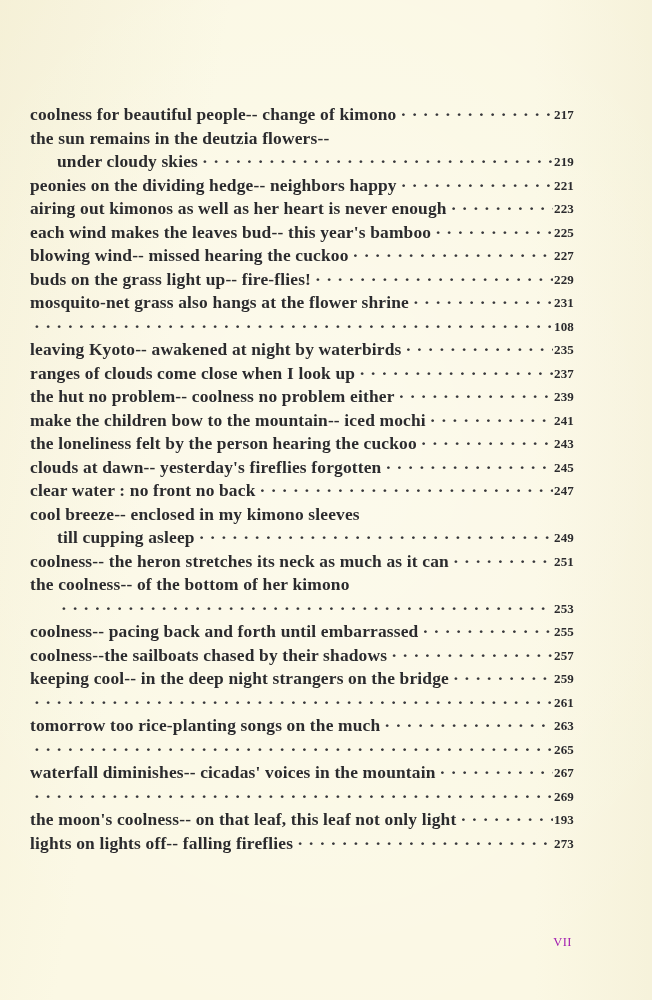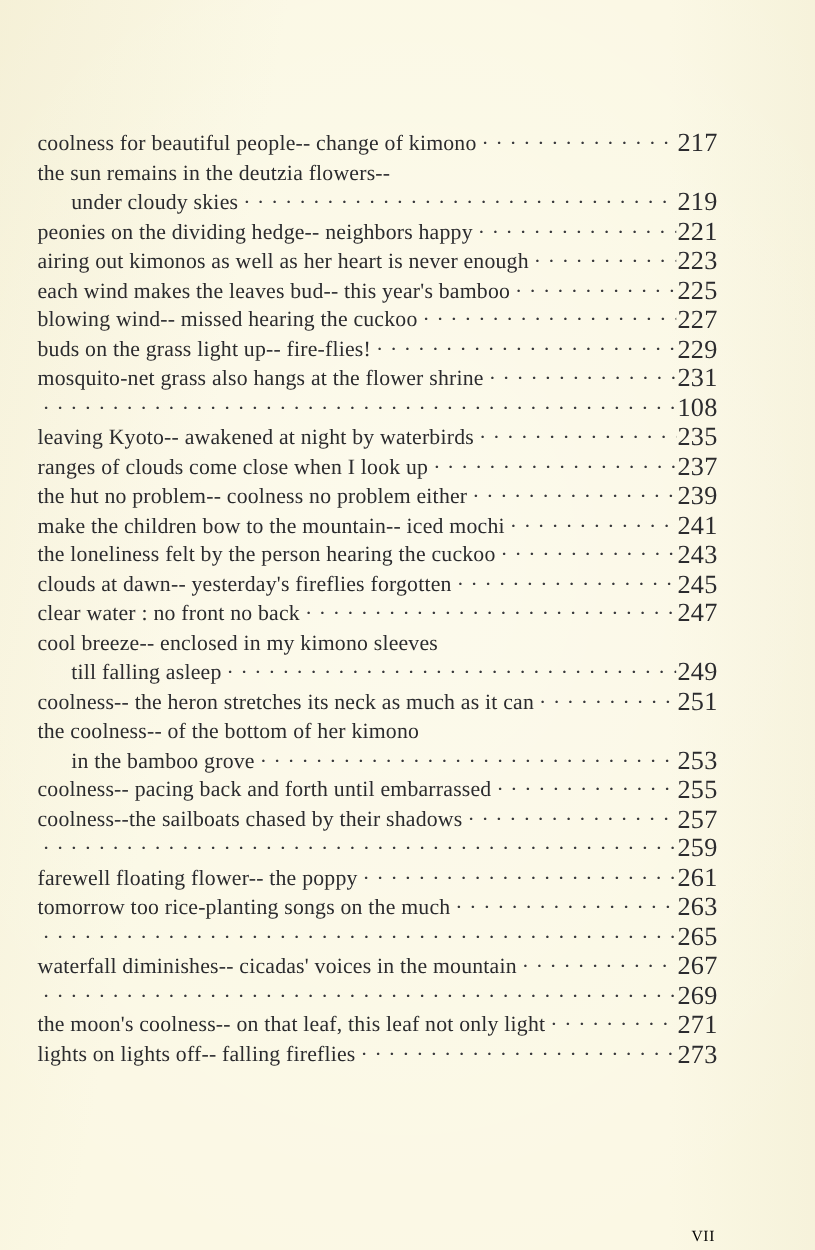--- a/index.html
+++ b/index.html
@@ -35,20 +35,21 @@
   .entry {
     margin: 0;
   }
   .line {
     display: flex;
     align-items: center;
     font-size: 17.4px;
     line-height: 23.5px;
     letter-spacing: 0.01em;
     white-space: nowrap;
+    font-weight: bold;
   }
   .line.indent {
     padding-left: 27px;
   }
   .title {
     flex: 0 0 auto;
   }
   .leader {
     flex: 1 1 auto;
     overflow: hidden;
@@ -56,31 +57,31 @@
     font-size: 17.4px;
     letter-spacing: 0.5px;
     margin: 0 1px 0 4px;
     color: #37373a;
     text-align: left;
     min-width: 0;
   }
   .pageno {
     flex: 0 0 auto;
     text-align: right;
-    font-size: 21px;
+    font-size: 13px;
   }
   .folio {
     position: absolute;
     left: 0;
-    top: 982px;
+    top: 935px;
     width: 572px;
     text-align: right;
     font-size: 12.5px;
     letter-spacing: 0.5px;
-    color: #000000;
+    color: #a21caf;
   }
 </style>
 </head>
 <body>
 
 <div class="paper-grain"></div>
 
 <div class="toc" id="toc-list">
     <div class="entry">
       <div class="line">
@@ -194,65 +195,64 @@
         <span class="title">clear water : no front no back</span>
         <span class="leader">· · · · · · · · · · · · · · · · · · · · · · · · · · · · · · · · · · · · · · · · · · · · · · · · · · · · · · · · · · · · · · · · · · · · · · · · · · · · · · · · · · · · · · · · · · · · · · · · · · · · · · · · · · · · · · · · · · · · · · · </span>
         <span class="pageno">247</span>
       </div>
     </div>
     <div class="entry">
       <div class="line noleader">
         <span class="title">cool breeze-- enclosed in my kimono sleeves</span>
       </div>
       <div class="line indent">
-        <span class="title">till falling asleep</span>
+        <span class="title">till cupping asleep</span>
         <span class="leader">· · · · · · · · · · · · · · · · · · · · · · · · · · · · · · · · · · · · · · · · · · · · · · · · · · · · · · · · · · · · · · · · · · · · · · · · · · · · · · · · · · · · · · · · · · · · · · · · · · · · · · · · · · · · · · · · · · · · · · · </span>
         <span class="pageno">249</span>
       </div>
     </div>
     <div class="entry">
       <div class="line">
         <span class="title">coolness-- the heron stretches its neck as much as it can</span>
         <span class="leader">· · · · · · · · · · · · · · · · · · · · · · · · · · · · · · · · · · · · · · · · · · · · · · · · · · · · · · · · · · · · · · · · · · · · · · · · · · · · · · · · · · · · · · · · · · · · · · · · · · · · · · · · · · · · · · · · · · · · · · · </span>
         <span class="pageno">251</span>
       </div>
     </div>
     <div class="entry">
       <div class="line noleader">
         <span class="title">the coolness-- of the bottom of her kimono</span>
       </div>
       <div class="line indent">
-        <span class="title">in the bamboo grove</span>
         <span class="leader">· · · · · · · · · · · · · · · · · · · · · · · · · · · · · · · · · · · · · · · · · · · · · · · · · · · · · · · · · · · · · · · · · · · · · · · · · · · · · · · · · · · · · · · · · · · · · · · · · · · · · · · · · · · · · · · · · · · · · · · </span>
         <span class="pageno">253</span>
       </div>
     </div>
     <div class="entry">
       <div class="line">
         <span class="title">coolness-- pacing back and forth until embarrassed</span>
         <span class="leader">· · · · · · · · · · · · · · · · · · · · · · · · · · · · · · · · · · · · · · · · · · · · · · · · · · · · · · · · · · · · · · · · · · · · · · · · · · · · · · · · · · · · · · · · · · · · · · · · · · · · · · · · · · · · · · · · · · · · · · · </span>
         <span class="pageno">255</span>
       </div>
     </div>
     <div class="entry">
       <div class="line">
         <span class="title">coolness--the sailboats chased by their shadows</span>
         <span class="leader">· · · · · · · · · · · · · · · · · · · · · · · · · · · · · · · · · · · · · · · · · · · · · · · · · · · · · · · · · · · · · · · · · · · · · · · · · · · · · · · · · · · · · · · · · · · · · · · · · · · · · · · · · · · · · · · · · · · · · · · </span>
         <span class="pageno">257</span>
       </div>
     </div>
     <div class="entry">
       <div class="line">
+        <span class="title">keeping cool-- in the deep night strangers on the bridge</span>
         <span class="leader">· · · · · · · · · · · · · · · · · · · · · · · · · · · · · · · · · · · · · · · · · · · · · · · · · · · · · · · · · · · · · · · · · · · · · · · · · · · · · · · · · · · · · · · · · · · · · · · · · · · · · · · · · · · · · · · · · · · · · · · </span>
         <span class="pageno">259</span>
       </div>
     </div>
     <div class="entry">
       <div class="line">
-        <span class="title">farewell floating flower-- the poppy</span>
         <span class="leader">· · · · · · · · · · · · · · · · · · · · · · · · · · · · · · · · · · · · · · · · · · · · · · · · · · · · · · · · · · · · · · · · · · · · · · · · · · · · · · · · · · · · · · · · · · · · · · · · · · · · · · · · · · · · · · · · · · · · · · · </span>
         <span class="pageno">261</span>
       </div>
     </div>
     <div class="entry">
       <div class="line">
         <span class="title">tomorrow too rice-planting songs on the much</span>
         <span class="leader">· · · · · · · · · · · · · · · · · · · · · · · · · · · · · · · · · · · · · · · · · · · · · · · · · · · · · · · · · · · · · · · · · · · · · · · · · · · · · · · · · · · · · · · · · · · · · · · · · · · · · · · · · · · · · · · · · · · · · · · </span>
         <span class="pageno">263</span>
       </div>
@@ -273,21 +273,21 @@
     <div class="entry">
       <div class="line">
         <span class="leader">· · · · · · · · · · · · · · · · · · · · · · · · · · · · · · · · · · · · · · · · · · · · · · · · · · · · · · · · · · · · · · · · · · · · · · · · · · · · · · · · · · · · · · · · · · · · · · · · · · · · · · · · · · · · · · · · · · · · · · · </span>
         <span class="pageno">269</span>
       </div>
     </div>
     <div class="entry">
       <div class="line">
         <span class="title">the moon's coolness-- on that leaf, this leaf not only light</span>
         <span class="leader">· · · · · · · · · · · · · · · · · · · · · · · · · · · · · · · · · · · · · · · · · · · · · · · · · · · · · · · · · · · · · · · · · · · · · · · · · · · · · · · · · · · · · · · · · · · · · · · · · · · · · · · · · · · · · · · · · · · · · · · </span>
-        <span class="pageno">271</span>
+        <span class="pageno">193</span>
       </div>
     </div>
     <div class="entry">
       <div class="line">
         <span class="title">lights on lights off-- falling fireflies</span>
         <span class="leader">· · · · · · · · · · · · · · · · · · · · · · · · · · · · · · · · · · · · · · · · · · · · · · · · · · · · · · · · · · · · · · · · · · · · · · · · · · · · · · · · · · · · · · · · · · · · · · · · · · · · · · · · · · · · · · · · · · · · · · · </span>
         <span class="pageno">273</span>
       </div>
     </div>
   </div>

